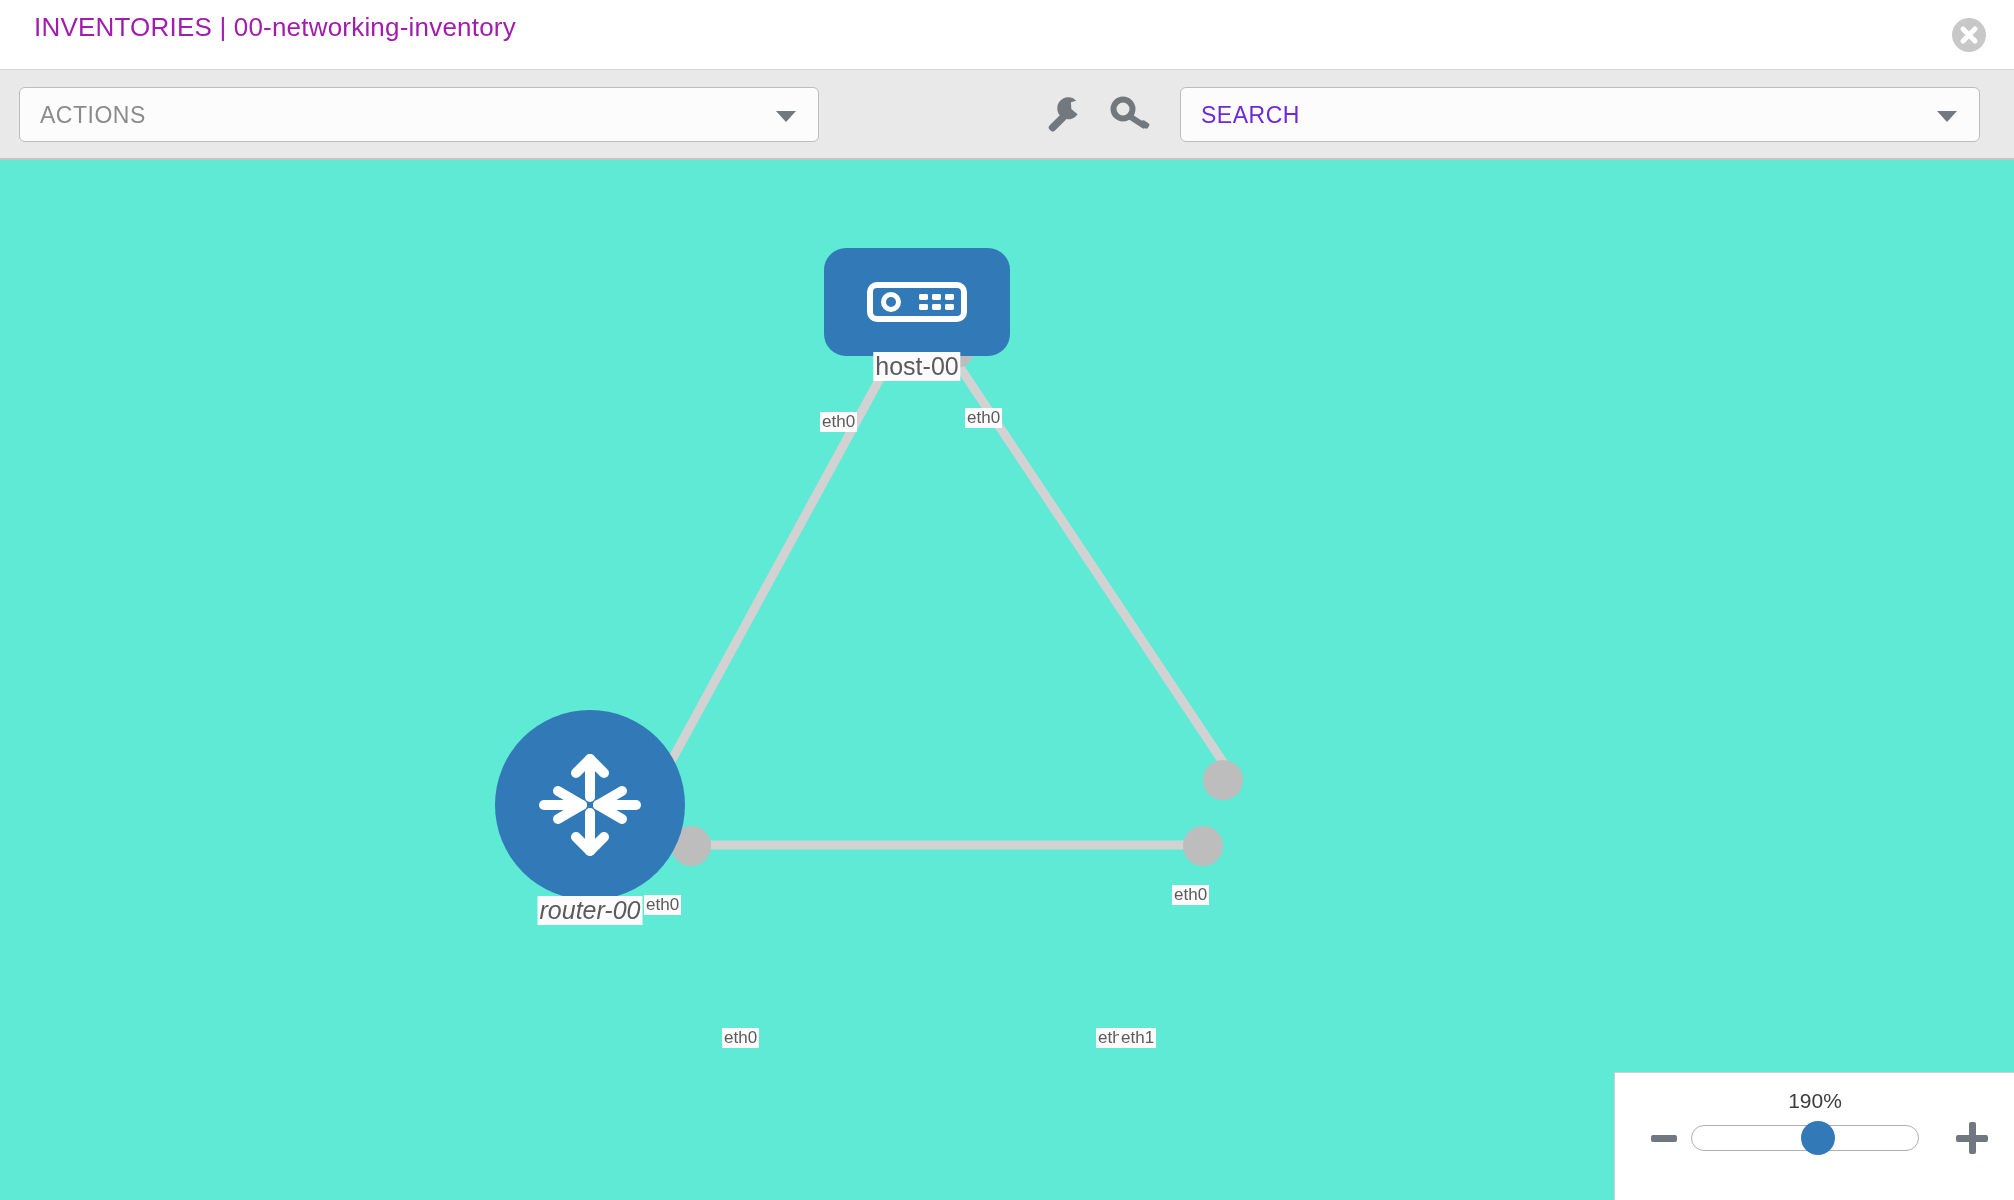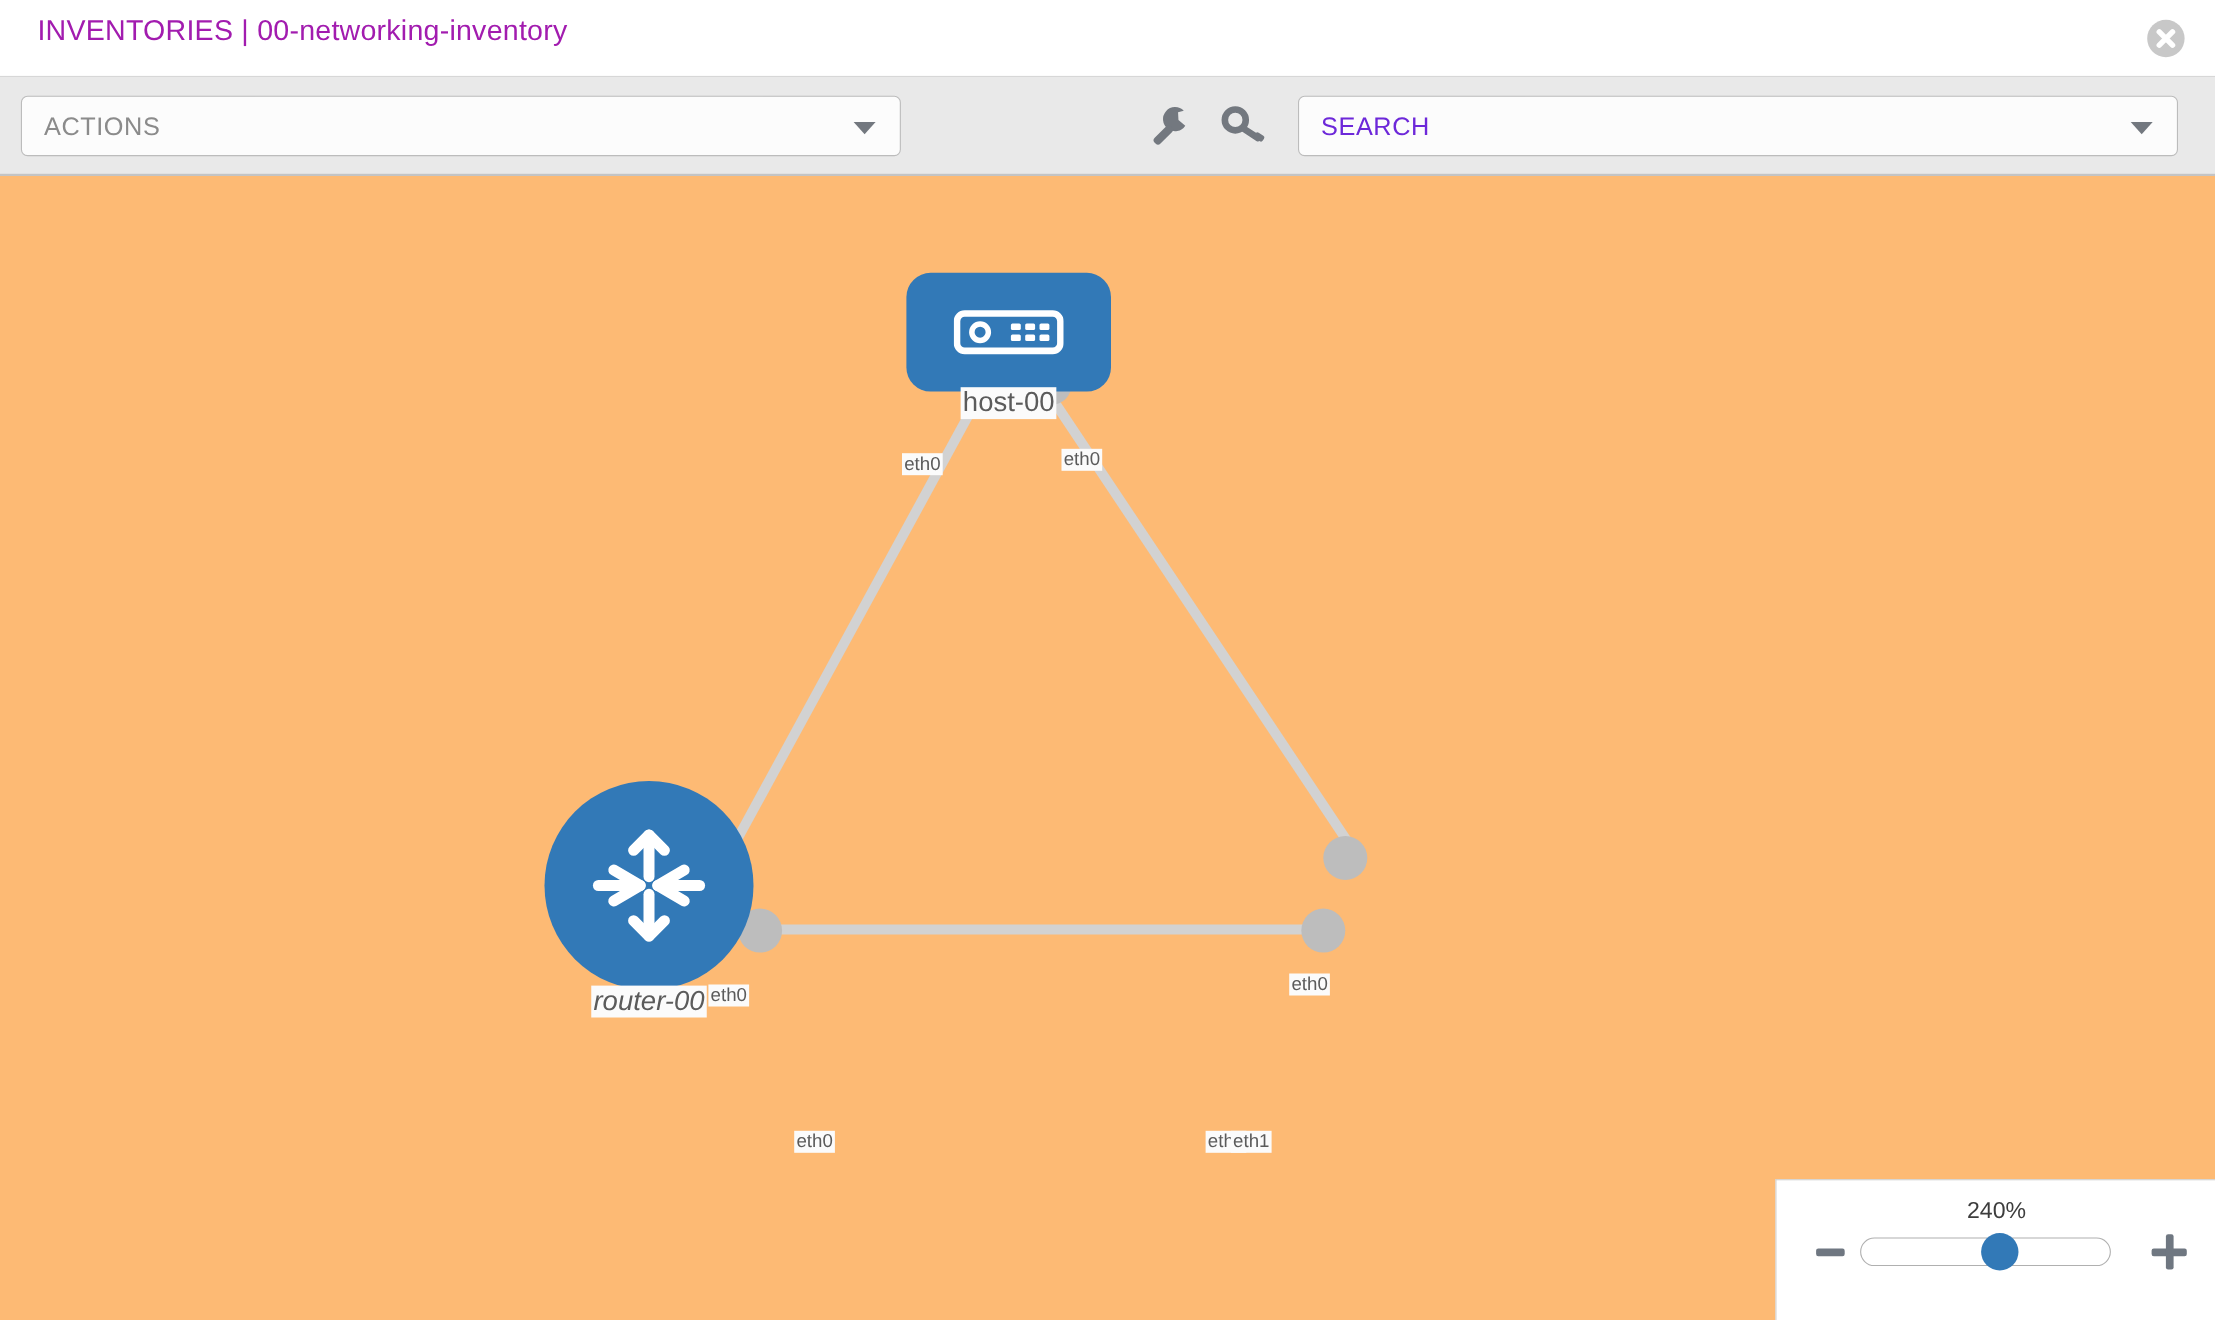--- a/index.html
+++ b/index.html
@@ -75,21 +75,21 @@
   }
   .search-select .label {
     position: absolute; left: 20px; top: 14px;
     font-size: 23px; color: #6d28d9; letter-spacing: 0.5px;
   }
 
   
   .canvas {
     position: absolute; top: 160px; left: 0;
     width: 2014px; height: 1040px;
-    background: #fdba74;
+    background: #5eead4;
     overflow: hidden;
   }
   .topology { position: absolute; inset: 0; }
 
   
   .node { position: absolute; cursor: pointer; }
   .node-shape {
     background: #3279b7;
     display: flex; align-items: center; justify-content: center;
   }
@@ -248,20 +248,20 @@
 
   <div class="iface-label" style="left:820px; top:252px;">eth0</div>
   <div class="iface-label" style="left:965px; top:248px;">eth0</div>
   <div class="iface-label" style="left:644px; top:735px;">eth0</div>
   <div class="iface-label" style="left:1172px; top:725px;">eth0</div>
   <div class="iface-label" style="left:722px; top:868px;">eth0</div>
   <div class="iface-label" style="left:1096px; top:868px;">eth0</div>
   <div class="iface-label" style="left:1119px; top:868px;">eth1</div>
 
   <div class="zoom-panel">
-    <div class="zoom-level">240%</div>
+    <div class="zoom-level">190%</div>
     <div class="zoom-minus"></div>
     <div class="zoom-track"></div>
     <div class="zoom-thumb"></div>
     <div class="zoom-plus"></div>
   </div>
 
 </div>
 
 </body></html>

